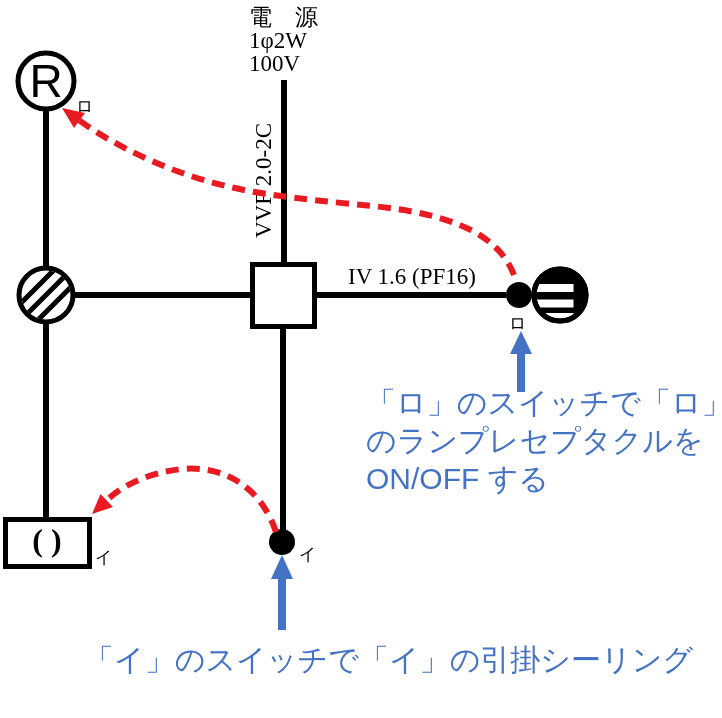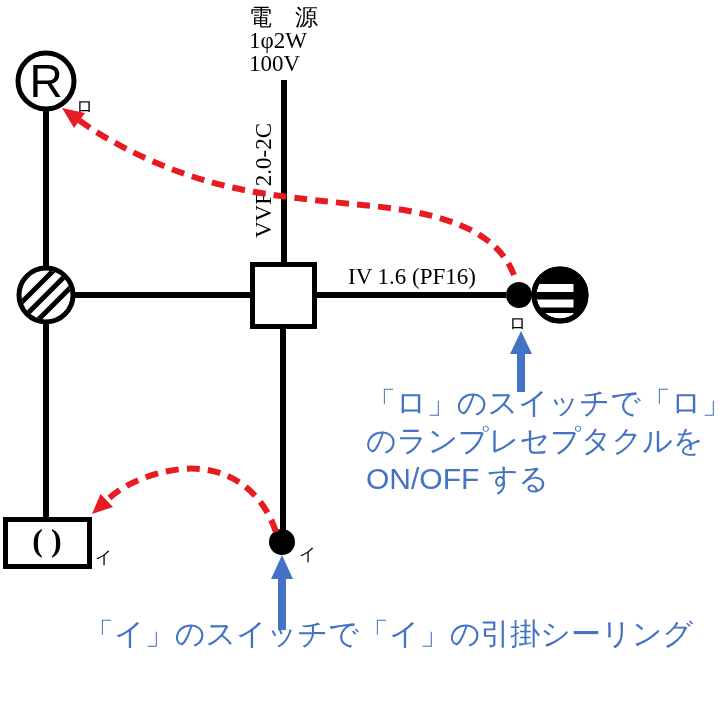--- a/index.html
+++ b/index.html
@@ -2,21 +2,21 @@
 <html><head>
 <meta charset="utf-8">
 <style>
   html,body{margin:0;padding:0;background:#ffffff;}
   .stage{position:relative;width:722px;height:718px;background:#ffffff;overflow:hidden;
          font-family:"Liberation Sans",sans-serif;}
   .stage svg{position:absolute;left:0;top:0;}
   .note{position:absolute;color:#4472c4;font-size:30px;line-height:38px;
         font-family:"Liberation Sans",sans-serif;white-space:nowrap;}
   .note-ro{left:366px;top:384px;}
-  .note-i{left:84px;top:615px;text-align:right;}
+  .note-i{left:84px;top:641px;text-align:right;}
   .serif-label{font-family:"Liberation Serif",serif;fill:#000;}
 </style>
 </head>
 <body>
 
 <div class="stage">
 
   <svg width="722" height="718" viewBox="0 0 722 718">
     <defs>
       <clipPath id="clip-joint">

